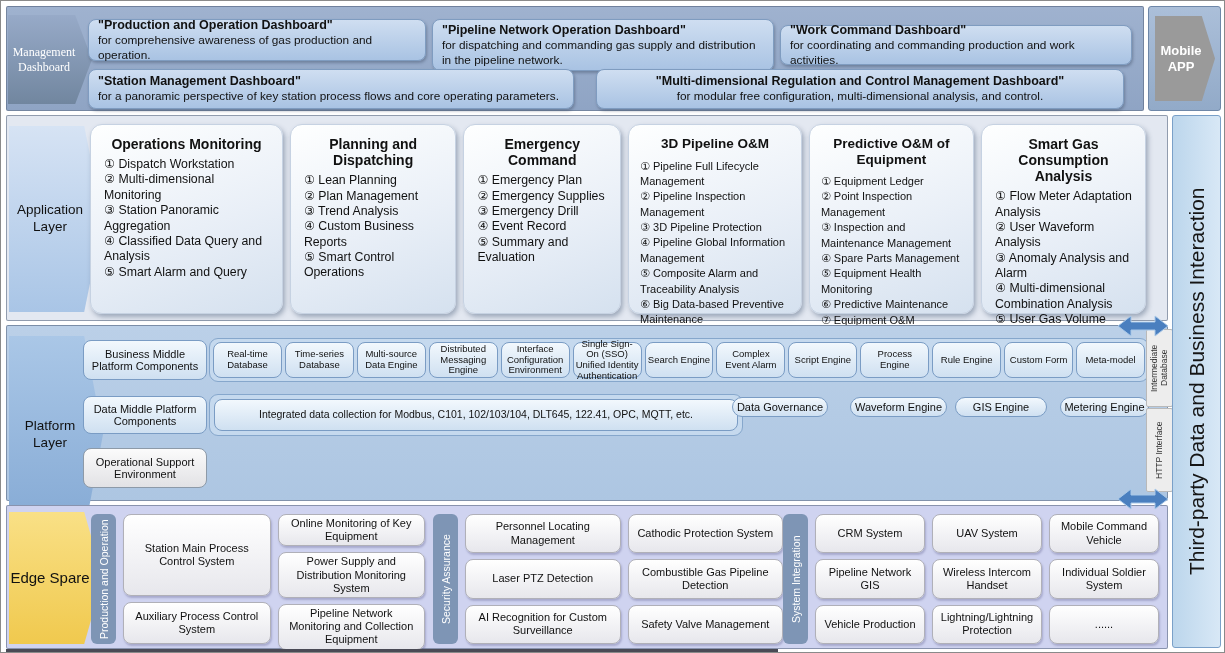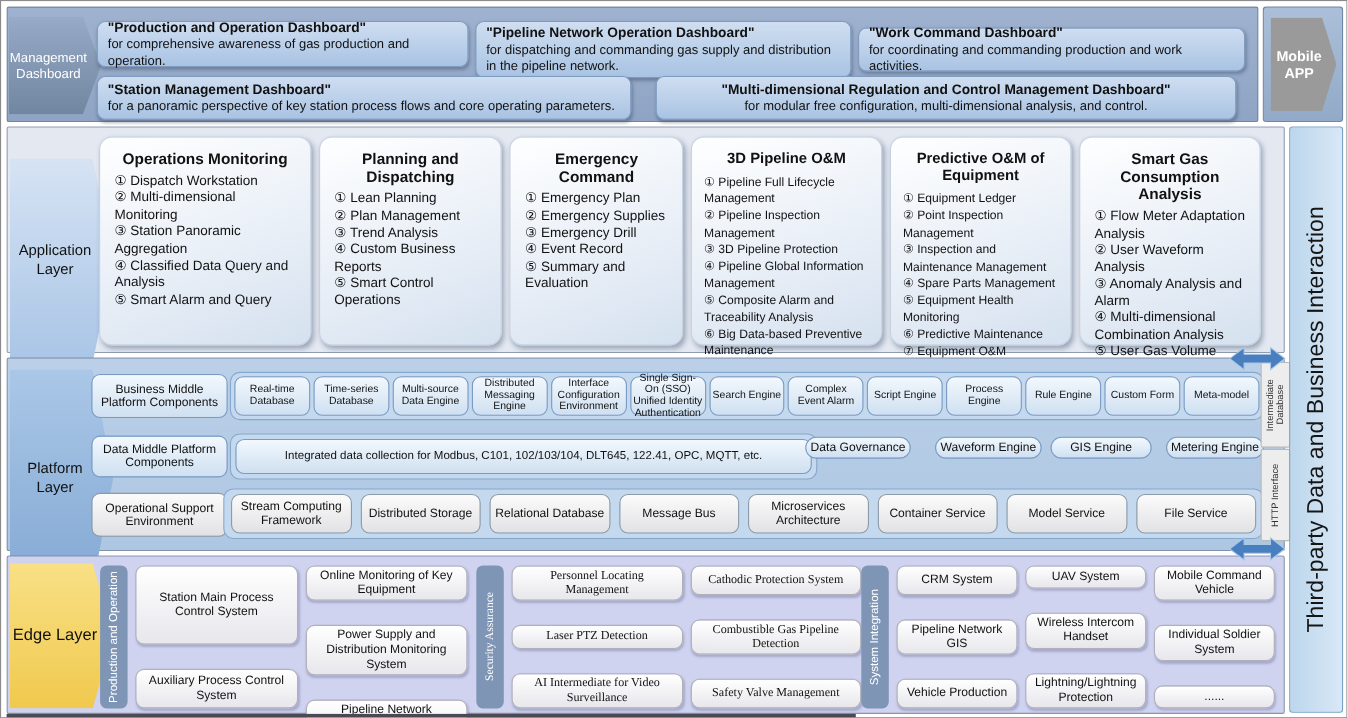--- a/index.html
+++ b/index.html
@@ -6,22 +6,22 @@
   .canvas{position:relative;width:1225px;height:653px;box-sizing:border-box;border:1px solid #8a8a8a;
           font-family:"Liberation Sans","DejaVu Sans",sans-serif;color:#111;background:#fff;overflow:hidden;}
   .band{position:absolute;box-sizing:border-box;border:1px solid rgba(90,105,130,.6);border-radius:2px;}
   .mgmt{left:5px;top:5px;width:1138px;height:105px;background:linear-gradient(180deg,#9fb2cf,var(--band-management,#8fa4c4));}
   .app{left:5px;top:114px;width:1162px;height:206px;background:var(--band-application,#e3e8f1);}
   .plat{left:5px;top:324px;width:1162px;height:176px;background:linear-gradient(180deg,#bbd0e8,var(--band-platform,#adc6e2));}
   .edge{left:5px;top:504px;width:1162px;height:144px;background:var(--band-edge,#cfd3f0);}
 
   .pent{position:absolute;display:flex;align-items:center;justify-content:center;text-align:center;
         clip-path:polygon(0 0,80% 0,100% 50%,80% 100%,0 100%);padding-right:12px;box-sizing:border-box;line-height:1.25;}
-  .mgmt-label{left:1px;top:8px;width:84px;height:89px;background:linear-gradient(180deg,#97aac8,#71869f);color:#fff;font-size:12px;}
-  .app-label{left:2px;top:28px;width:94px;height:186px;background:linear-gradient(180deg,#d6e3f4,#a9c5e6);font-size:13.5px;}
+  .mgmt-label{left:1px;top:8px;width:84px;height:89px;background:linear-gradient(180deg,#97aac8,#71869f);color:#fff;font-size:12px;font-family:Liberation Serif, serif;}
+  .app-label{left:2px;top:10px;width:94px;height:186px;background:linear-gradient(180deg,#d6e3f4,#a9c5e6);font-size:13.5px;}
   .plat-label{left:2px;top:10px;width:94px;height:197px;background:linear-gradient(180deg,#aac7e7,#84a9d4);font-size:13.5px;}
   .edge-label{left:2px;top:6px;width:94px;height:132px;background:linear-gradient(180deg,#f9e086,var(--edge-label-yellow,#f0c94e));font-size:15px;}
 
   .mbox{position:absolute;box-sizing:border-box;background:linear-gradient(180deg,#cfdef1,#a9c3e3);
         border:1px solid #7f9cc0;border-radius:8px;display:flex;flex-direction:column;justify-content:center;
         padding:2px 9px;line-height:1.22;box-shadow:1px 2px 3px rgba(55,70,95,.4);}
   .mtitle{font-weight:bold;font-size:12.5px;}
   .mdesc{font-size:11.8px;}
   .m1{left:81px;top:12px;width:338px;height:42px;}
   .m2{left:425px;top:12px;width:342px;height:52px;}
@@ -60,25 +60,25 @@
   .dg{left:725px;top:71px;width:96px;}
   .we{left:843px;top:71px;width:97px;}
   .gis{left:948px;top:71px;width:92px;}
   .me{left:1053px;top:71px;width:89px;}
   .r3h{left:76px;top:122px;width:124px;height:40px;}
   .r3{left:196px;top:118px;width:946px;height:46px;padding:4px 6px;gap:8px;}
   .r3 .chip{flex:1;font-size:11px;padding:1px 4px;}
 
   .egroup{position:absolute;display:flex;gap:7px;height:130px;top:8px;}
   .g1{left:84px;width:334px;}
-  .g2{left:426px;width:350px;font-family:Liberation Serif, serif;}
+  .g2{left:426px;width:350px;}
   .g3{left:776px;width:376px;}
   .ebar{flex:0 0 25px;background:#7e95b5;border-radius:6px;color:#fff;font-size:10.5px;
         writing-mode:vertical-rl;transform:rotate(180deg);display:flex;align-items:center;justify-content:center;}
-  .ecol{flex:1;display:flex;flex-direction:column;gap:22px;}
+  .ecol{flex:1;display:flex;flex-direction:column;gap:6px;}
   .ebox{flex:1;box-sizing:border-box;background:linear-gradient(180deg,#ffffff,#e7e7ec);border:1px solid #b0b0b8;border-radius:8px;
         display:flex;align-items:center;justify-content:center;text-align:center;font-size:11px;line-height:1.2;padding:2px 5px;
         box-shadow:1px 2px 2px rgba(95,95,140,.35);}
   .ecol-tall .ebox:first-child{flex:2.15;}
 
   .vlabel{position:absolute;box-sizing:border-box;background:#ededed;border:1px solid #b9b9b9;border-radius:2px;
         writing-mode:vertical-rl;transform:rotate(180deg);display:flex;align-items:center;justify-content:center;
         font-size:8.5px;text-align:center;line-height:1.1;color:#333;}
   .int-db{left:1145px;top:328px;width:27px;height:78px;}
   .http-if{left:1145px;top:407px;width:27px;height:84px;}
@@ -223,35 +223,24 @@
     <div class="chip chip-blue pl-header r2h">Data Middle Platform Components</div>
     <div class="pl-row r2">
       <div class="chip chip-blue wide-chip">Integrated data collection for Modbus, C101, 102/103/104, DLT645, 122.41, OPC, MQTT, etc.</div>
     </div>
     <div class="chip chip-blue abs-chip dg">Data Governance</div>
     <div class="chip chip-blue abs-chip we">Waveform Engine</div>
     <div class="chip chip-blue abs-chip gis">GIS Engine</div>
     <div class="chip chip-blue abs-chip me">Metering Engine</div>
 
     <div class="chip chip-gray pl-header r3h">Operational Support Environment</div>
-    <div class="pl-row r3">
-
-    <div class="chip chip-gray">Stream Computing Framework</div>
-        <div class="chip chip-gray">Distributed Storage</div>
-        <div class="chip chip-gray">Relational Database</div>
-        <div class="chip chip-gray">Message Bus</div>
-        <div class="chip chip-gray">Microservices Architecture</div>
-        <div class="chip chip-gray">Container Service</div>
-        <div class="chip chip-gray">Model Service</div>
-        <div class="chip chip-gray">File Service</div>
-      </div>
   </section>
 
   <section class="band edge">
-    <div class="pent edge-label">Edge Layer</div>
+    <div class="pent edge-label">Edge Spare</div>
 
     <div class="egroup g1">
       <div class="ebar">Production and Operation</div>
       <div class="ecol ecol-tall">
 
       <div class="ebox">Station Main Process Control System</div>
           <div class="ebox">Auxiliary Process Control System</div>
         </div>
       <div class="ecol">
 
@@ -260,21 +249,21 @@
           <div class="ebox">Pipeline Network Monitoring and Collection Equipment</div>
         </div>
     </div>
 
     <div class="egroup g2">
       <div class="ebar">Security Assurance</div>
       <div class="ecol">
 
       <div class="ebox">Personnel Locating Management</div>
           <div class="ebox">Laser PTZ Detection</div>
-          <div class="ebox">AI Intermediate for Video Surveillance</div>
+          <div class="ebox">AI Recognition for Custom Surveillance</div>
         </div>
       <div class="ecol">
 
       <div class="ebox">Cathodic Protection System</div>
           <div class="ebox">Combustible Gas Pipeline Detection</div>
           <div class="ebox">Safety Valve Management</div>
         </div>
     </div>
 
     <div class="egroup g3">

